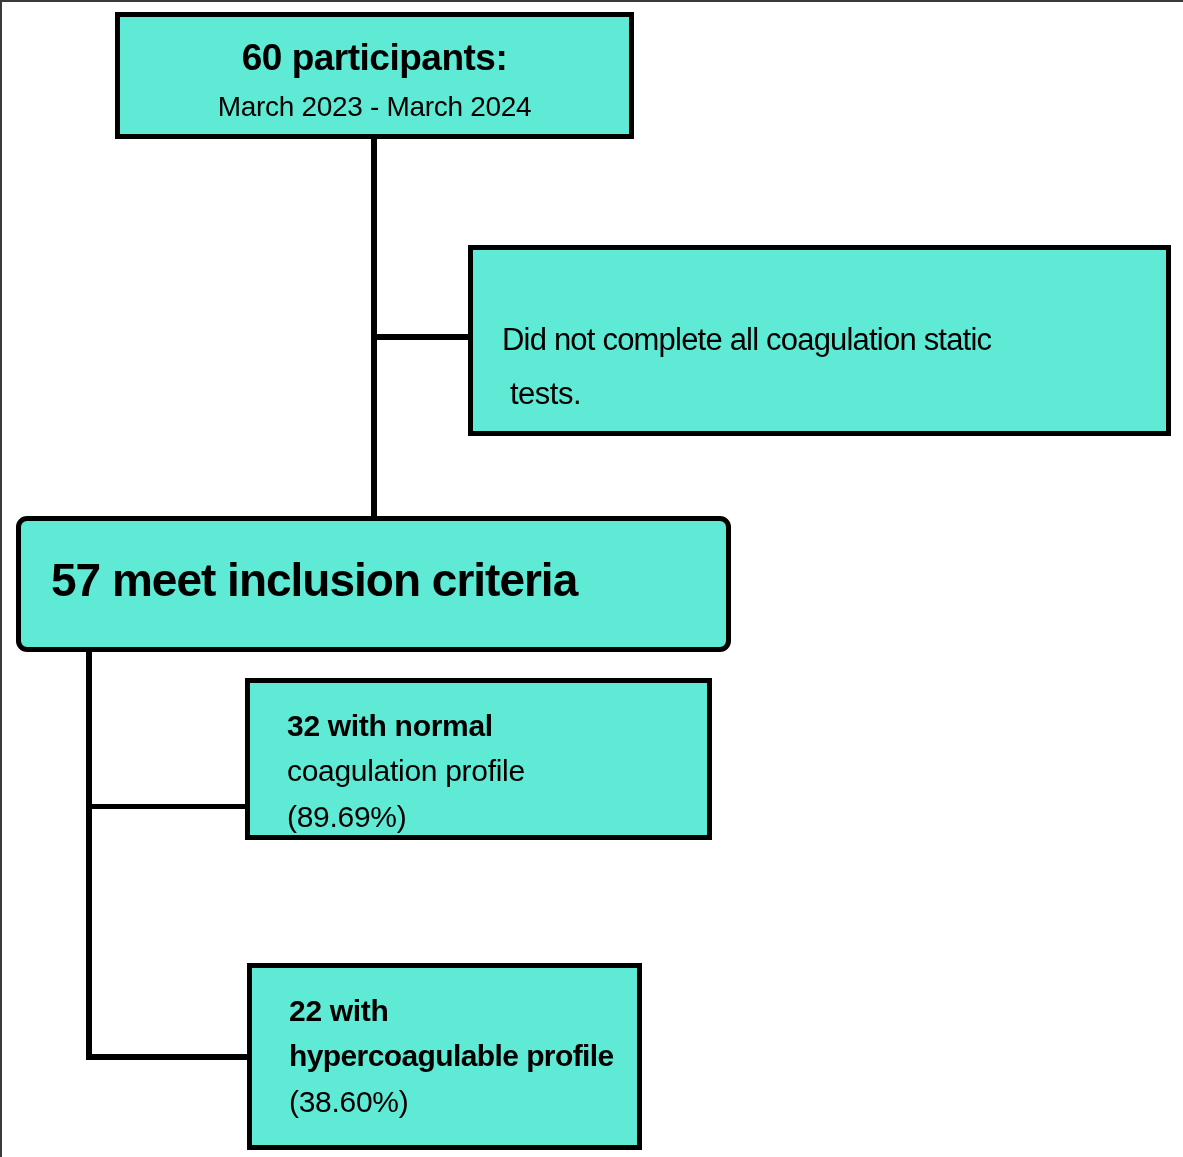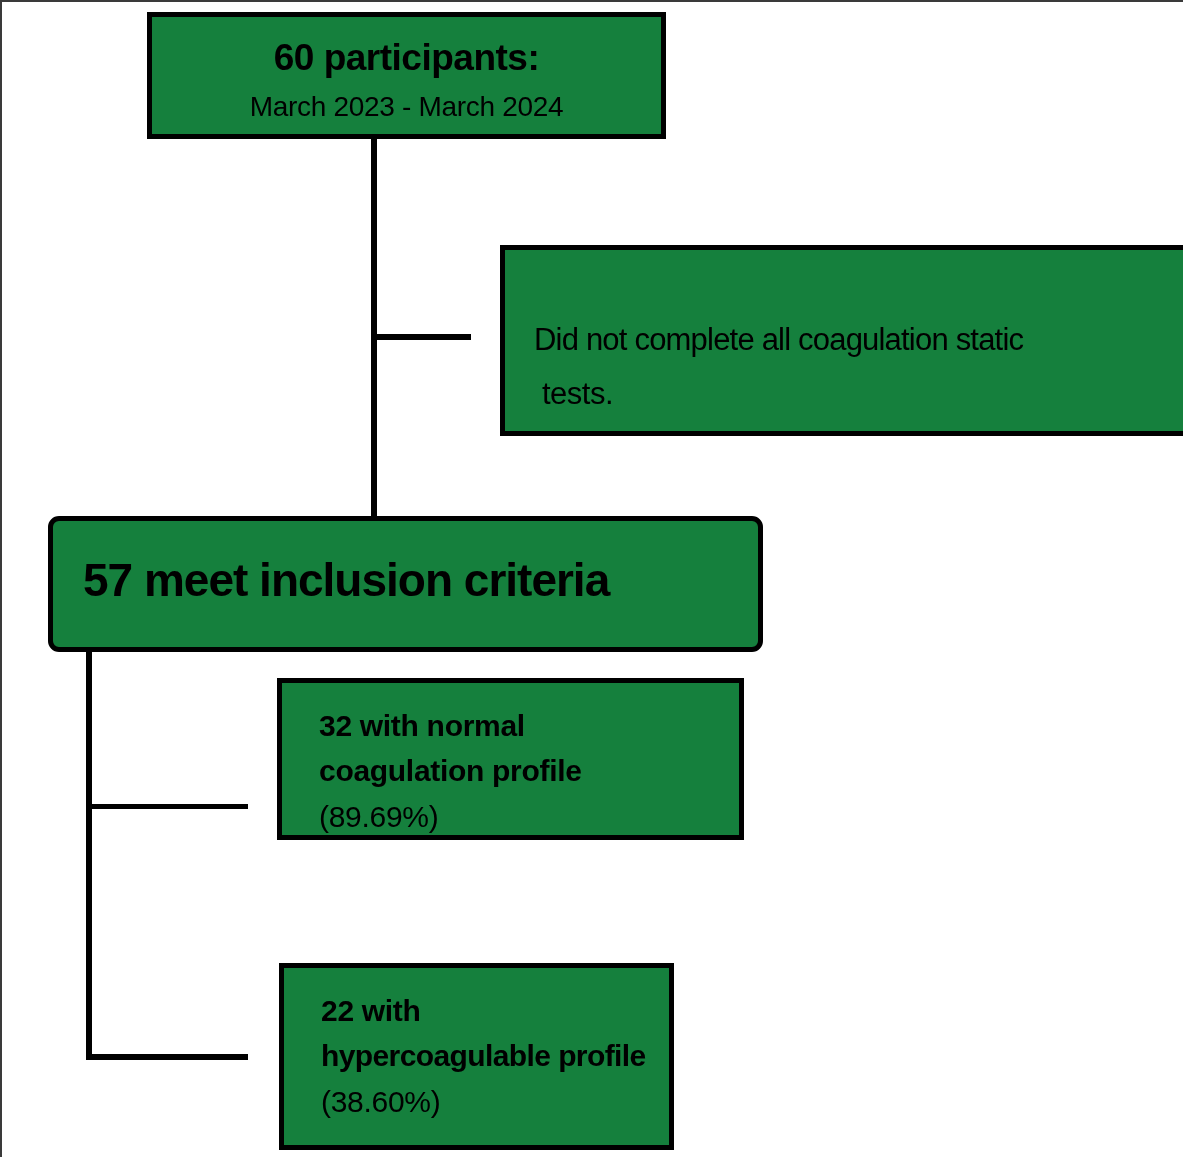--- a/index.html
+++ b/index.html
@@ -18,23 +18,22 @@
     background: #ffffff;
     overflow: hidden;
     box-sizing: border-box;
     border-top: 2px solid #3a3a3a;
     border-left: 2px solid #3a3a3a;
   }
   .node {
     position: absolute;
     box-sizing: border-box;
     border: 5px solid #000000;
-    background: #15803d;
+    background: #5eead4;
     z-index: 2;
-    margin-left: 32px;
   }
   .node-inner {
     position: absolute;
     left: 0; right: 0; top: 0; bottom: 0;
     padding: 0;
   }
   .ln {
     position: absolute;
     white-space: nowrap;
     line-height: 1.0;
@@ -80,21 +79,21 @@
   #node-inclusion .t1 {
     left: 30px; top: 36px;
     font-size: 46px;
     font-weight: bold;
     letter-spacing: -1px;
   }
 
   
   #node-normal { left: 243px; top: 676px; width: 467px; height: 162px; }
   #node-normal .t1 { left: 37px; top: 28px; font-size: 30px; font-weight: bold; letter-spacing: -0.3px; }
-  #node-normal .t2 { left: 37px; top: 73px; font-size: 30px; font-weight: bold; letter-spacing: -0.3px; }
+  #node-normal .t2 { left: 37px; top: 73px; font-size: 30px; font-weight: normal; letter-spacing: -0.3px; }
   #node-normal .t3 { left: 37px; top: 119px; font-size: 30px; letter-spacing: -0.3px; }
 
   
   #node-hyper { left: 245px; top: 961px; width: 395px; height: 187px; }
   #node-hyper .t1 { left: 37px; top: 28px; font-size: 30px; font-weight: bold; letter-spacing: -0.3px; }
   #node-hyper .t2 { left: 37px; top: 73px; font-size: 30px; font-weight: bold; letter-spacing: -0.6px; text-align: right; }
   #node-hyper .t3 { left: 37px; top: 119px; font-size: 30px; letter-spacing: -0.3px; }
 
   
   .conn {

